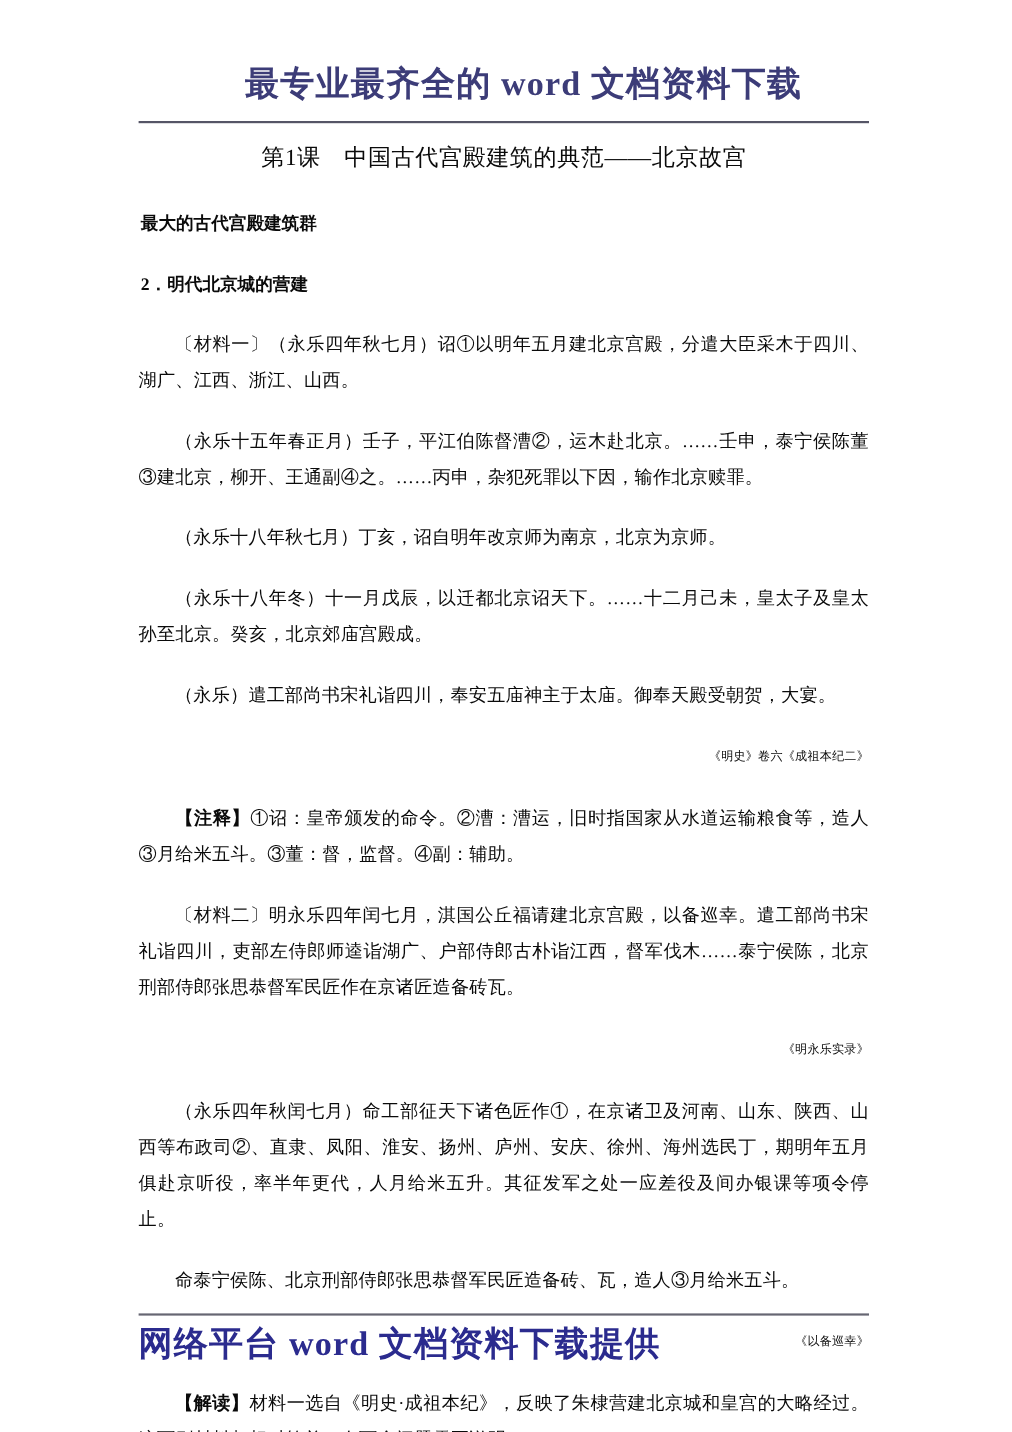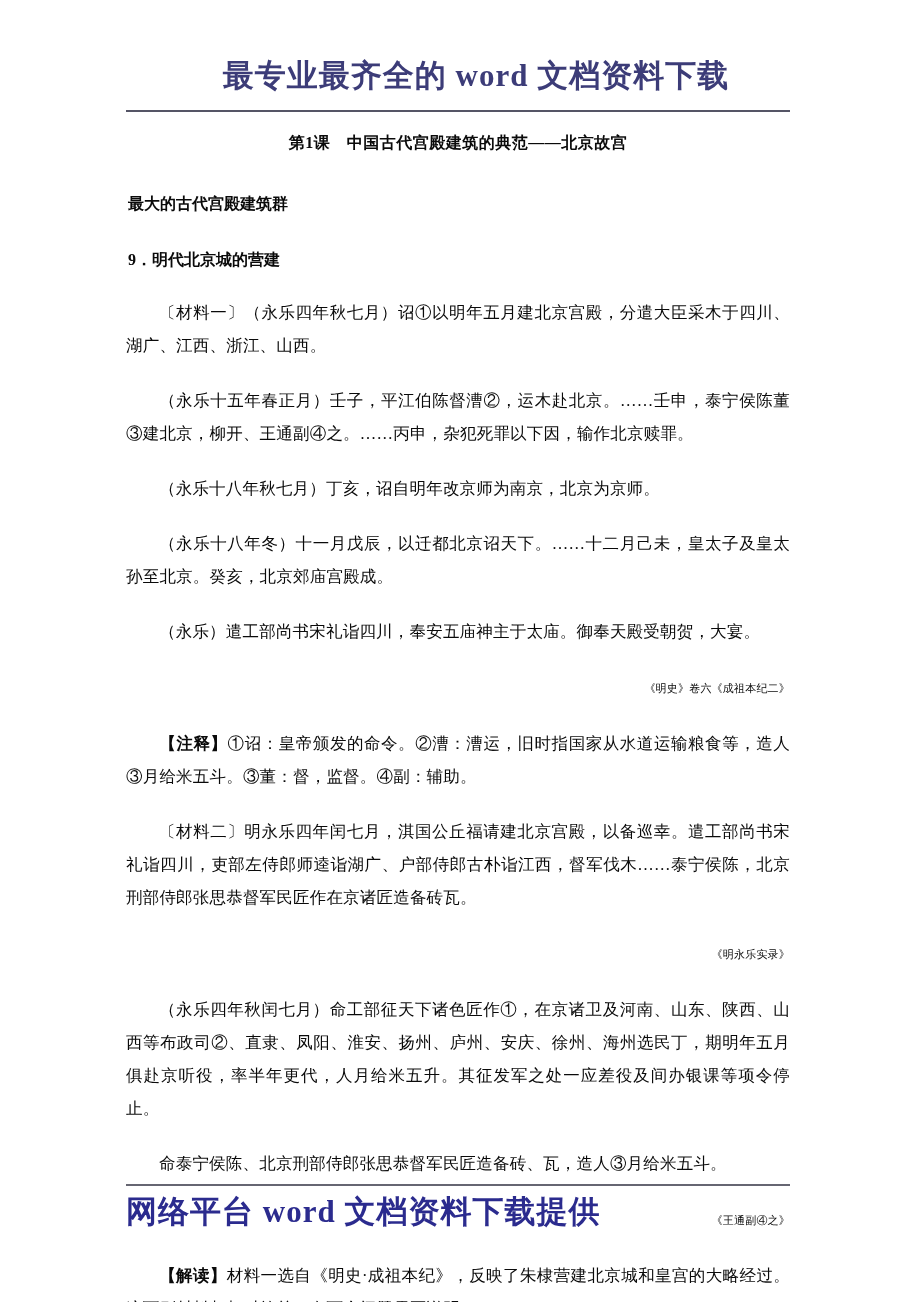--- a/index.html
+++ b/index.html
@@ -57,22 +57,22 @@
   
   .content {
     position: absolute;
     left: 126px;
     top: 124px;
     width: 664px;
   }
 
   .doc-title {
     text-align: center;
-    font-size: 16px;
-    font-weight: bold;
+    font-size: 21px;
+    font-weight: normal;
     line-height: 30px;
     margin: 0 0 0 0;
     padding-top: 4px;
     letter-spacing: 0.5px;
   }
 
   .heading-1 {
     font-size: 16px;
     font-weight: bold;
     line-height: 28px;
@@ -112,21 +112,21 @@
   }
 
   .b {
     font-weight: bold;
   }
 
   
   .footer-zone {
     position: absolute;
     left: 0;
-    bottom: 10px;
+    bottom: 0;
     width: 920px;
     height: 140px;
   }
   .footer-rule {
     position: absolute;
     left: 126px;
     top: 32px;
     width: 664px;
     height: 2px;
     background: #666672;
@@ -153,21 +153,21 @@
     <div class="header-watermark">最专业最齐全的 word 文档资料下载</div>
     <div class="header-rule"></div>
   </div>
 
   <div class="content">
 
     <div class="doc-title">第1课　中国古代宫殿建筑的典范——北京故宫</div>
 
     <div class="heading-1">最大的古代宫殿建筑群</div>
 
-    <div class="heading-2">9．明代北京城的营建</div>
+    <div class="heading-2">2．明代北京城的营建</div>
 
     <p class="para">〔材料一〕（永乐四年秋七月）诏①以明年五月建北京宫殿，分遣大臣采木于四川、湖广、江西、浙江、山西。</p>
 
     <p class="para">（永乐十五年春正月）壬子，平江伯陈督漕②，运木赴北京。……壬申，泰宁侯陈董③建北京，柳开、王通副④之。……丙申，杂犯死罪以下因，输作北京赎罪。</p>
 
     <p class="para">（永乐十八年秋七月）丁亥，诏自明年改京师为南京，北京为京师。</p>
 
     <p class="para">（永乐十八年冬）十一月戊辰，以迁都北京诏天下。……十二月己未，皇太子及皇太孙至北京。癸亥，北京郊庙宫殿成。</p>
 
     <p class="para">（永乐）遣工部尚书宋礼诣四川，奉安五庙神主于太庙。御奉天殿受朝贺，大宴。</p>
@@ -179,21 +179,21 @@
     </p>
 
     <p class="para">〔材料二〕明永乐四年闰七月，淇国公丘福请建北京宫殿，以备巡幸。遣工部尚书宋礼诣四川，吏部左侍郎师逵诣湖广、户部侍郎古朴诣江西，督军伐木……泰宁侯陈，北京刑部侍郎张思恭督军民匠作在京诸匠造备砖瓦。</p>
 
     <p class="cite">《明永乐实录》</p>
 
     <p class="para">（永乐四年秋闰七月）命工部征天下诸色匠作①，在京诸卫及河南、山东、陕西、山西等布政司②、直隶、凤阳、淮安、扬州、庐州、安庆、徐州、海州选民丁，期明年五月俱赴京听役，率半年更代，人月给米五升。其征发军之处一应差役及间办银课等项令停止。</p>
 
     <p class="para">命泰宁侯陈、北京刑部侍郎张思恭督军民匠造备砖、瓦，造人③月给米五斗。</p>
 
-    <p class="cite">《王通副④之》</p>
+    <p class="cite">《以备巡幸》</p>
 
     <p class="para noindent">
       <span class="b" style="padding-left:2em;display:inline-block;"></span><span class="b">【解读】</span><span>材料一选自《明史·成祖本纪》，反映了朱棣营建北京城和皇宫的大略经过。这两则材料都相对简单，有两个问题需要说明。</span>
     </p>
 
   </div>
 
   <div class="footer-zone">
     <div class="footer-rule"></div>
     <div class="footer-watermark">网络平台 word 文档资料下载提供</div>

